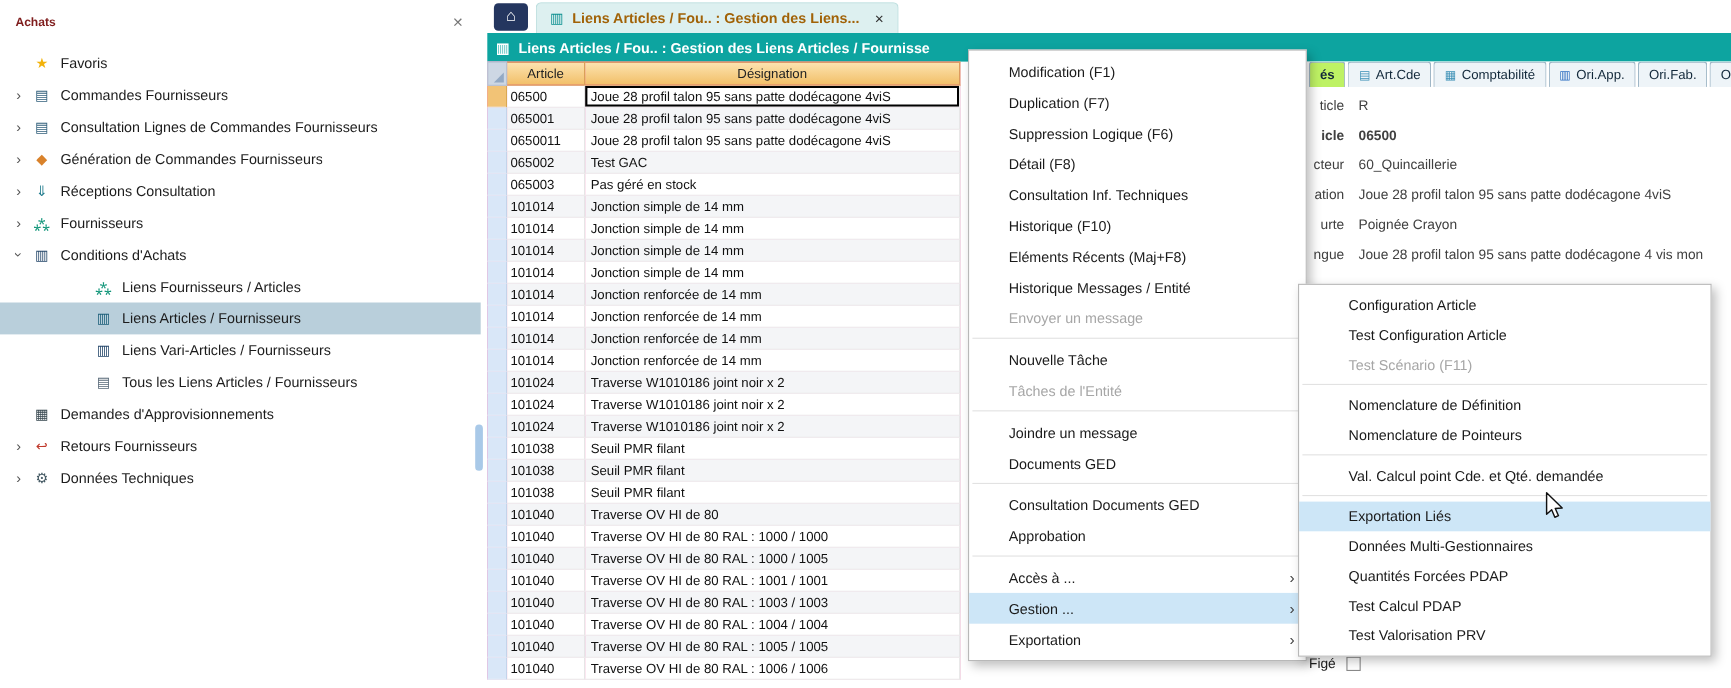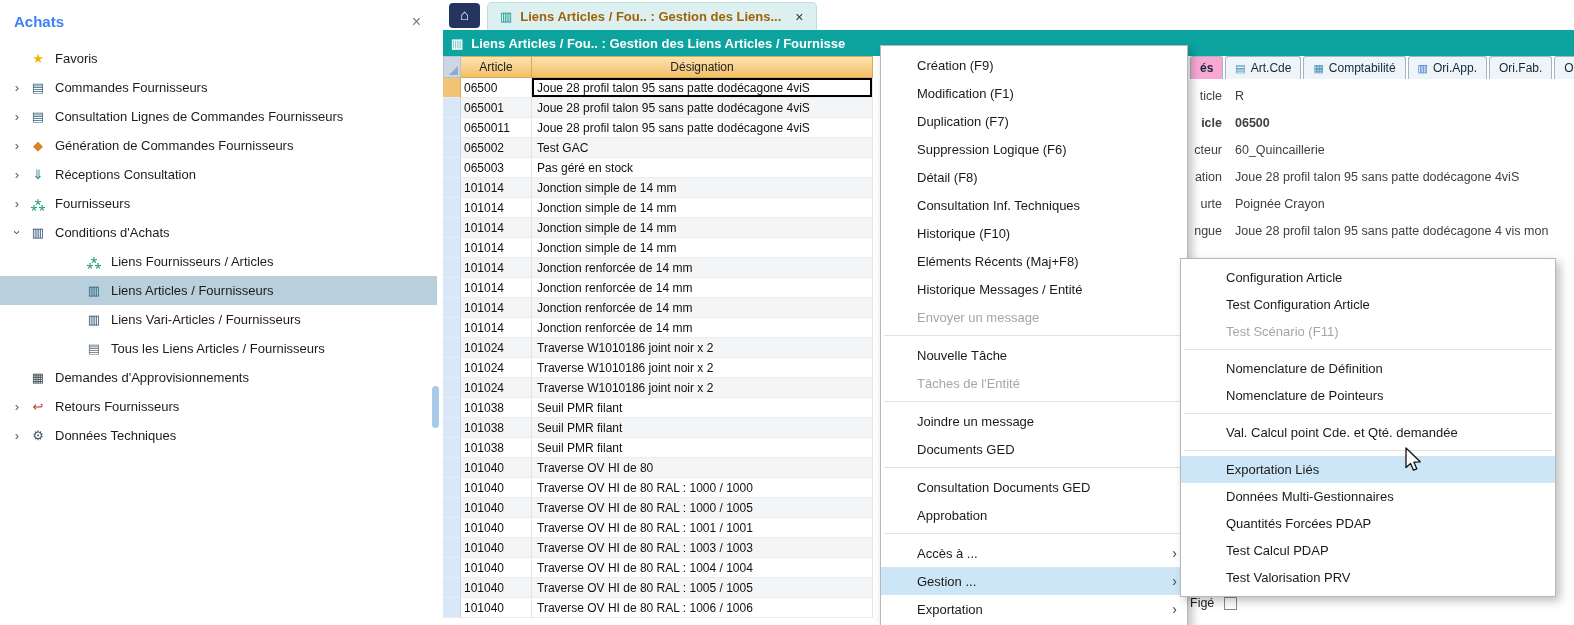--- a/index.html
+++ b/index.html
@@ -2,21 +2,21 @@
 <html><head>
 <meta charset="utf-8">
 <style>
   * { box-sizing: border-box; margin: 0; padding: 0; }
   body { font-family: "Liberation Sans", sans-serif; background: #fff; }
   #screen { position: relative; width: 1574px; height: 625px; background: #fff; overflow: hidden; }
 
   
   #sidebar { position: absolute; left: 0; top: 0; width: 437px; height: 625px; background: #fff; }
   #sidebar-header { display: flex; justify-content: space-between; align-items: center; padding: 13px 16px 10px 14px; }
-  #sidebar-title { color: #3b82f6; font-size: 15px; font-weight: bold; }
+  #sidebar-title { color: #7f1d1d; font-size: 11px; font-weight: bold; }
   #sidebar-close { color: #777; font-size: 16px; line-height: 1; cursor: default; }
   #sidebar-items { padding-top: 4px; }
   .side-item { display: flex; align-items: center; height: 29px; font-size: 13px; color: #1c1c1c; padding-left: 6px; white-space: nowrap; }
   .side-item .chev { display: inline-block; width: 22px; text-align: center; color: #555; font-size: 13px; }
   .side-item .chev.down { transform: rotate(90deg); }
   .side-item .ico { width: 20px; text-align: center; font-size: 13px; margin-right: 7px; flex: 0 0 20px; }
   .side-item .lbl { overflow: hidden; text-overflow: ellipsis; }
   .side-item.level1 { padding-left: 84px; }
   .side-item.selected { background: #b9cfdb; }
   #sidebar-grip { position: absolute; left: 432px; top: 386px; width: 7px; height: 42px; background: #a9c9e8; border-radius: 4px; z-index: 2; }
@@ -57,21 +57,21 @@
   #menu2 .menu-item { height: 27px; padding-left: 45px; }
   .menu-item.disabled { color: #a6a6a6; }
   .menu-item.highlight { background: #cde6f7; }
   .menu-item .arrow { position: absolute; right: 10px; font-size: 14px; color: #444; }
   .menu-sep { height: 1px; background: #e2e2e2; margin: 4px 3px 5px 3px; }
 
   
   #right-panel { position: absolute; left: 437px; top: 56px; right: 0; bottom: 0; background: #fff; z-index: 1; overflow: hidden; }
   #rp-tabs { position: absolute; left: 310px; top: 0; display: flex; gap: 2px; }
   .rp-tab { height: 23px; display: flex; align-items: center; gap: 5px; padding: 0 9px; border: 1px solid #9fb6c6; border-bottom: none; border-radius: 3px 3px 0 0; background: #eef4f8; font-size: 12px; color: #12283a; white-space: nowrap; }
-  .rp-tab.bold { font-weight: bold; background: #f9a8d4; }
+  .rp-tab.bold { font-weight: bold; background: #bef264; }
   .rp-tab-ico { font-size: 11px; }
   #rp-fields { position: absolute; left: 302px; top: 26px; right: 0; }
   .rp-row { display: flex; align-items: center; height: 27px; font-size: 12.5px; color: #404040; white-space: nowrap; overflow: hidden; }
   .rp-row.bold { font-weight: bold; }
   .rp-label { width: 40px; text-align: right; margin-right: 13px; flex: 0 0 40px; }
   .rp-value { overflow: hidden; }
   #rp-fige { position: absolute; left: 310px; top: 540px; display: flex; align-items: center; gap: 10px; font-size: 12.5px; color: #222; }
   #rp-fige .checkbox { width: 13px; height: 13px; border: 1px solid #8a8a8a; background: #fff; display: inline-block; }
 
   #cursor { position: absolute; left: 1400px; top: 446px; z-index: 20; }
@@ -371,23 +371,20 @@
           <div class="grid-row">
             <span class="sel-cell"></span>
             <span class="cell article">101040</span>
             <span class="cell desig">Traverse OV HI de 80 RAL : 1006 / 1006</span>
           </div>
         </div>
     </div>
 
     <div id="menu1" class="menu">
         <div class="menu-item">
-          <span>Création (F9)</span>
-        </div>
-        <div class="menu-item">
           <span>Modification (F1)</span>
         </div>
         <div class="menu-item">
           <span>Duplication (F7)</span>
         </div>
         <div class="menu-item">
           <span>Suppression Logique (F6)</span>
         </div>
         <div class="menu-item">
           <span>Détail (F8)</span>

